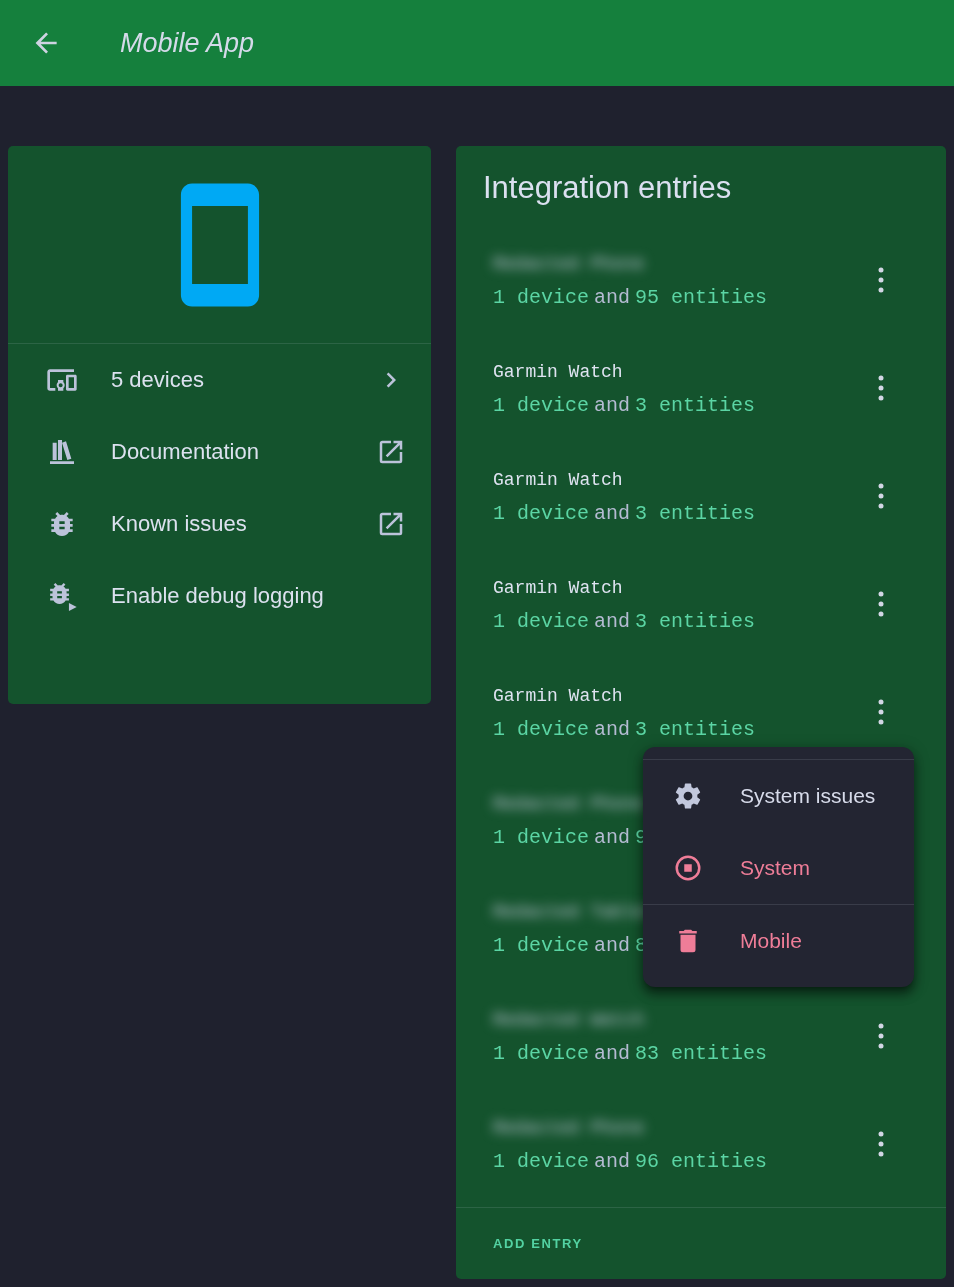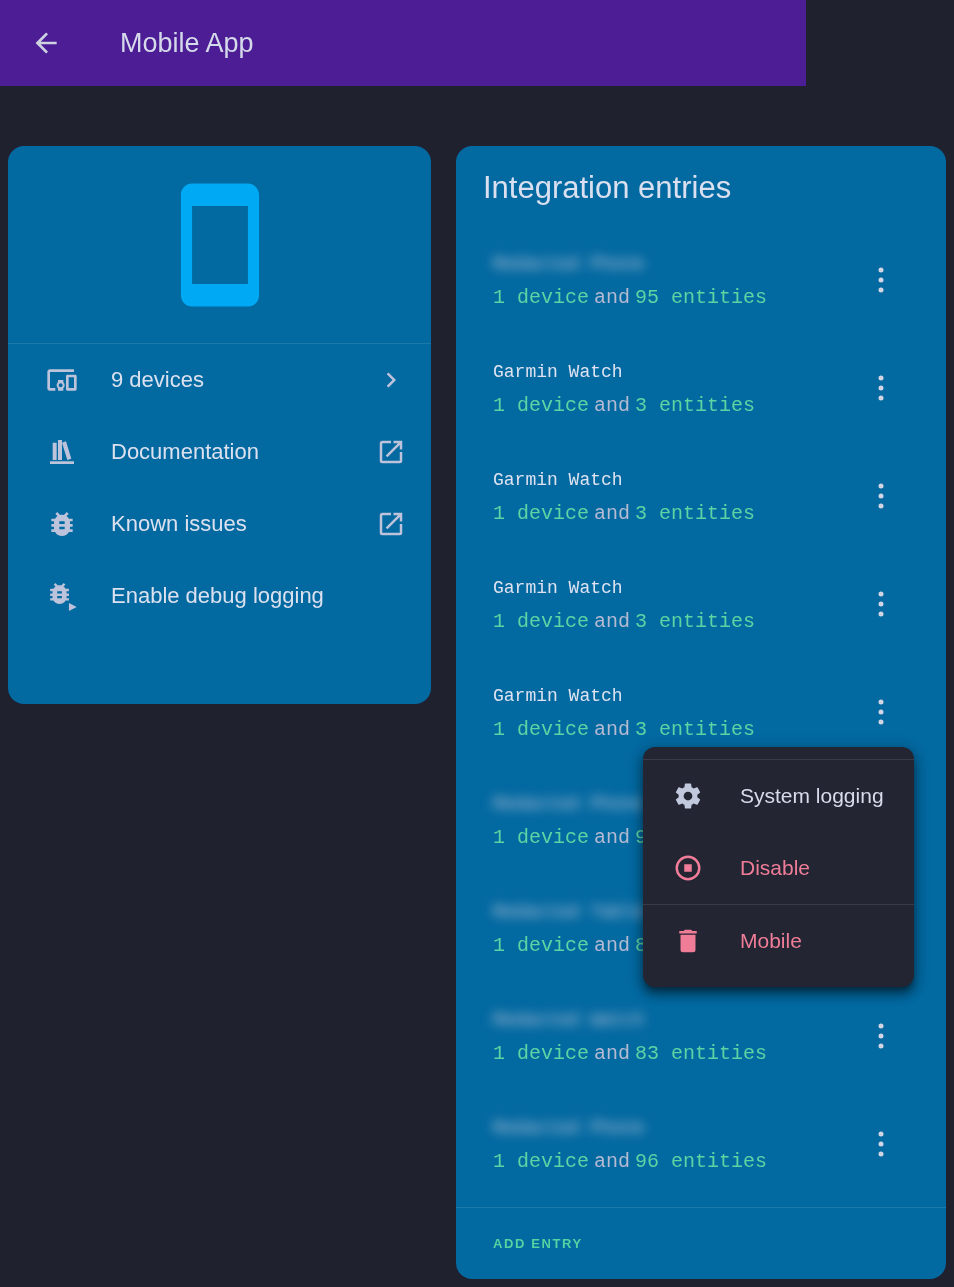--- a/index.html
+++ b/index.html
@@ -5,28 +5,28 @@
   html,body{margin:0;padding:0;background:#101119;}
   .screen{
     position:relative;width:954px;height:1287px;overflow:hidden;
     background:#1f212e;
     font-family:"Liberation Sans","DejaVu Sans",sans-serif;
     -webkit-font-smoothing:antialiased;
   }
   svg{display:block;}
 
   
-  .topbar{position:absolute;left:0;top:0;width:806px;height:86px;background:#4c1d95;}
+  .topbar{position:absolute;left:0;top:0;width:954px;height:86px;background:#15803d;font-style:italic;}
   .back-btn{position:absolute;left:26px;top:23px;width:40px;height:40px;border:none;background:transparent;
     color:#ced3e2;padding:0;display:flex;align-items:center;justify-content:center;cursor:pointer;}
   .topbar-title{position:absolute;left:120px;top:0;margin:0;line-height:86px;
     font-size:27px;font-weight:400;color:#d5daea;}
 
   
-  .card{position:absolute;background:#0369a1;border-radius:16px;}
+  .card{position:absolute;background:#14532d;border-radius:5px;}
   .overview-card{left:8px;top:146px;width:423px;height:558px;}
   .entries-card{left:456px;top:146px;width:490px;height:1133px;}
 
   
   .icon-section{height:198px;box-sizing:border-box;display:flex;align-items:center;justify-content:center;
     border-bottom:1px solid rgba(222,228,245,.12);}
   .phone-icon{color:#00a9f4;}
   .info-rows{list-style:none;margin:0;padding:0;}
   .info-row{height:72px;display:flex;align-items:center;padding:0 25px 0 38px;cursor:pointer;}
   .li-icon{width:32px;height:32px;color:#bcc3da;flex:none;}
@@ -80,21 +80,21 @@
     <div class="icon-section">
       <svg class="phone-icon" width="134" height="134" viewBox="0 0 24 24" fill="currentColor">
           <path d="M17,19H7V5H17M17,1H7C5.89,1 5,1.89 5,3V21A2,2 0 0,0 7,23H17A2,2 0 0,0 19,21V3C19,1.89 18.1,1 17,1Z"></path>
         </svg>
     </div>
     <ul class="info-rows">
       <li class="info-row">
         <svg class="li-icon" viewBox="0 0 24 24" fill="currentColor">
             <path d="M3,6H21V4H3C1.89,4 1,4.89 1,6V18A2,2 0 0,0 3,20H7V18H3V6M13,12H9V13.78C8.39,14.33 8,15.11 8,16C8,16.89 8.39,17.67 9,18.22V20H13V18.22C13.61,17.67 14,16.88 14,16C14,15.11 13.61,14.33 13,13.78V12M11,17.5C10.17,17.5 9.5,16.83 9.5,16C9.5,15.17 10.17,14.5 11,14.5C11.83,14.5 12.5,15.17 12.5,16C12.5,16.83 11.83,17.5 11,17.5M22,8H16C15.5,8 15,8.5 15,9V19C15,19.5 15.5,20 16,20H22C22.5,20 23,19.5 23,19V9C23,8.5 22.5,8 22,8M21,18H17V10H21V18Z"></path>
           </svg>
-        <span class="li-label">9 devices</span>
+        <span class="li-label">5 devices</span>
         <svg class="li-trail" viewBox="0 0 24 24" fill="currentColor">
             <path d="M8.59,16.58L13.17,12L8.59,7.41L10,6L16,12L10,18L8.59,16.58Z"></path>
           </svg>
       </li>
       <li class="info-row">
         <svg class="li-icon" viewBox="0 0 24 24" fill="currentColor">
             <path d="M9,3V18H12V3H9M12,5L16,18L19,17L15,4L12,5M5,5V18H8V5H5M3,19V21H21V19H3Z"></path>
           </svg>
         <span class="li-label">Documentation</span>
         <svg class="li-trail" viewBox="0 0 24 24" fill="currentColor">
@@ -260,27 +260,27 @@
       <button class="add-entry-btn">ADD ENTRY</button>
     </div>
   </section>
 
   <div class="menu">
     <div class="menu-divider"></div>
     <div class="menu-item">
       <svg class="mi-icon" viewBox="0 0 24 24" fill="currentColor">
           <path d="M12,15.5A3.5,3.5 0 0,1 8.5,12A3.5,3.5 0 0,1 12,8.5A3.5,3.5 0 0,1 15.5,12A3.5,3.5 0 0,1 12,15.5M19.43,12.97C19.47,12.65 19.5,12.33 19.5,12C19.5,11.67 19.47,11.34 19.43,11L21.54,9.37C21.73,9.22 21.78,8.95 21.66,8.73L19.66,5.27C19.54,5.05 19.27,4.96 19.05,5.05L16.56,6.05C16.04,5.66 15.5,5.32 14.87,5.07L14.5,2.42C14.46,2.18 14.25,2 14,2H10C9.75,2 9.54,2.18 9.5,2.42L9.13,5.07C8.5,5.32 7.96,5.66 7.44,6.05L4.95,5.05C4.73,4.96 4.46,5.05 4.34,5.27L2.34,8.73C2.21,8.95 2.27,9.22 2.46,9.37L4.57,11C4.53,11.34 4.5,11.67 4.5,12C4.5,12.33 4.53,12.65 4.57,12.97L2.46,14.63C2.27,14.78 2.21,15.05 2.34,15.27L4.34,18.73C4.46,18.95 4.73,19.03 4.95,18.95L7.44,17.94C7.96,18.34 8.5,18.68 9.13,18.93L9.5,21.58C9.54,21.82 9.75,22 10,22H14C14.25,22 14.46,21.82 14.5,21.58L14.87,18.93C15.5,18.67 16.04,18.34 16.56,17.94L19.05,18.95C19.27,19.03 19.54,18.95 19.66,18.73L21.66,15.27C21.78,15.05 21.73,14.78 21.54,14.63L19.43,12.97Z"></path>
         </svg>
-      <span>System logging</span>
+      <span>System issues</span>
     </div>
     <div class="menu-item danger">
       <svg class="mi-icon" viewBox="0 0 24 24" fill="currentColor">
           <path d="M12,2A10,10 0 0,1 22,12A10,10 0 0,1 12,22A10,10 0 0,1 2,12A10,10 0 0,1 12,2M12,4A8,8 0 0,0 4,12A8,8 0 0,0 12,20A8,8 0 0,0 20,12A8,8 0 0,0 12,4M9,9H15V15H9V9Z"></path>
         </svg>
-      <span>Disable</span>
+      <span>System</span>
     </div>
     <div class="menu-divider"></div>
     <div class="menu-item danger">
       <svg class="mi-icon" viewBox="0 0 24 24" fill="currentColor">
           <path d="M19,4H15.5L14.5,3H9.5L8.5,4H5V6H19V4M6,19A2,2 0 0,0 8,21H16A2,2 0 0,0 18,19V7H6V19Z"></path>
         </svg>
       <span>Mobile</span>
     </div>
   </div>
 

